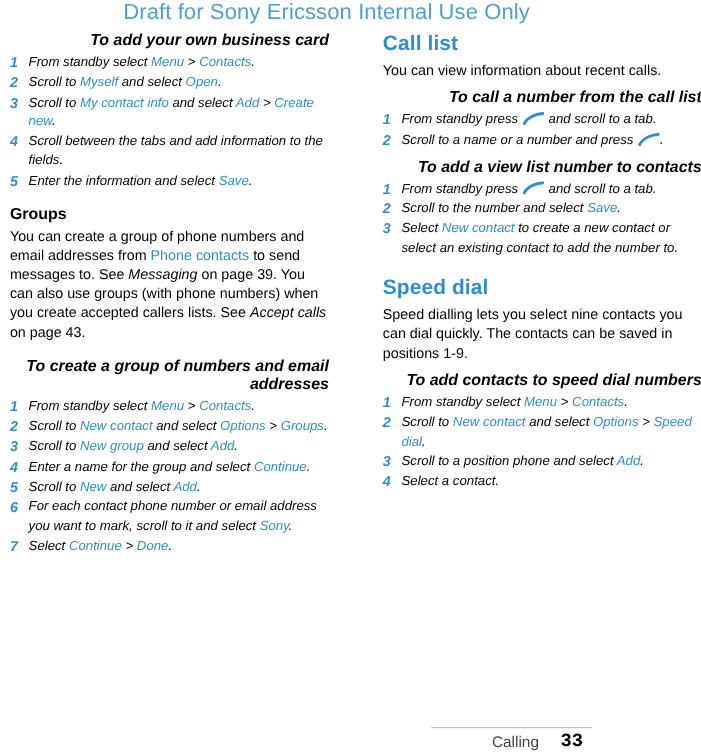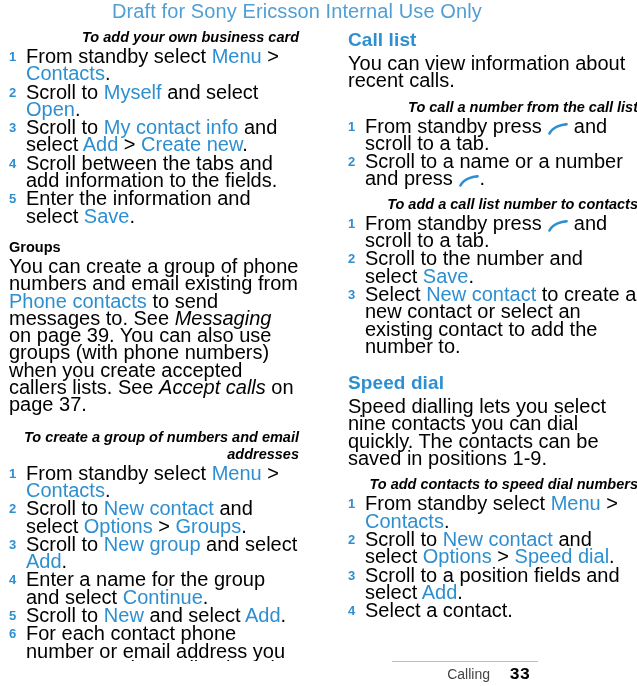--- a/index.html
+++ b/index.html
@@ -53,36 +53,37 @@
     line-height: 17px;
     text-align: right;
   }
   h3.plain {
     font-size: 14.5px;
     font-weight: bold;
     margin: 0 0 2px 0;
     line-height: 17px;
   }
   p.body {
-    font-size: 20px;
+    font-size: 13px;
     line-height: 17.3px;
     margin: 0 0 2px 0;
   }
   ol.steps {
     margin: 0;
     padding: 0;
     list-style: none;
     counter-reset: step;
   }
   ol.steps > li {
     position: relative;
     padding-left: 17px;
-    font-size: 20px;
+    font-size: 12px;
     line-height: 17.3px;
     margin-bottom: 1px;
+    font-style: italic;
   }
   ol.steps > li::before {
     counter-increment: step;
     content: counter(step);
     position: absolute;
     left: 0;
     top: 0;
     color: #2e8fd0;
     font-weight: bold;
     font-size: 13px;
@@ -158,33 +159,33 @@
         <li><span>Scroll to </span><span class="lk">Myself</span><span> and select </span><span class="lk">Open</span><span>.</span></li>
         <li><span>Scroll to </span><span class="lk">My contact info</span><span> and select </span><span class="lk">Add</span><span> &gt; </span><span class="lk">Create new</span><span>.</span></li>
         <li><span>Scroll between the tabs and add information to the fields.</span></li>
         <li><span>Enter the information and select </span><span class="lk">Save</span><span>.</span></li>
       </ol>
 
     <div class="gap-m"></div>
 
     <h3 class="plain">Groups</h3>
     <div>
-        <p class="body"><span>You can create a group of phone numbers and email existing from </span><span class="lk">Phone contacts</span><span> to send messages to. See </span><span class="it">Messaging</span><span> on page 39. You can also use groups (with phone numbers) when you create accepted callers lists. See </span><span class="it">Accept calls</span><span> on page 37.</span></p>
+        <p class="body"><span>You can create a group of phone numbers and email addresses from </span><span class="lk">Phone contacts</span><span> to send messages to. See </span><span class="it">Messaging</span><span> on page 39. You can also use groups (with phone numbers) when you create accepted callers lists. See </span><span class="it">Accept calls</span><span> on page 43.</span></p>
       </div>
 
     <div class="gap-m"></div>
 
     <h3 class="task">To create a group of numbers and email addresses</h3>
     <ol class="steps">
         <li><span>From standby select </span><span class="lk">Menu</span><span> &gt; </span><span class="lk">Contacts</span><span>.</span></li>
         <li><span>Scroll to </span><span class="lk">New contact</span><span> and select </span><span class="lk">Options</span><span> &gt; </span><span class="lk">Groups</span><span>.</span></li>
         <li><span>Scroll to </span><span class="lk">New group</span><span> and select </span><span class="lk">Add</span><span>.</span></li>
         <li><span>Enter a name for the group and select </span><span class="lk">Continue</span><span>.</span></li>
         <li><span>Scroll to </span><span class="lk">New</span><span> and select </span><span class="lk">Add</span><span>.</span></li>
-        <li><span>For each contact phone number or email address you want to mark, scroll to it and select </span><span class="lk">Draft</span><span>.</span></li>
+        <li><span>For each contact phone number or email address you want to mark, scroll to it and select </span><span class="lk">Sony</span><span>.</span></li>
         <li><span>Select </span><span class="lk">Continue</span><span> &gt; </span><span class="lk">Done</span><span>.</span></li>
       </ol>
 
   </div>
 
   <div class="col col-right">
 
     <h2 class="section">Call list</h2>
     <p class="body">You can view information about recent calls.</p>
 
@@ -197,42 +198,42 @@
               <path d="M18.2 0.8 L20.6 2.2 L18.3 3.9 Z" fill="#2e8fd0"></path>
             </svg></span><span> and scroll to a tab.</span></li>
         <li><span>Scroll to a name or a number and press </span><span class="phone-icon"><svg width="21" height="13" viewBox="0 0 21 13">
               <path d="M2.5 11.5 C6 4.5 15 2.5 19.5 2.2" stroke="#2e8fd0" stroke-width="2.6" fill="none" stroke-linecap="round"></path>
               <path d="M18.2 0.8 L20.6 2.2 L18.3 3.9 Z" fill="#2e8fd0"></path>
             </svg></span><span>.</span></li>
       </ol>
 
     <div class="gap-s"></div>
 
-    <h3 class="task">To add a call list number to contacts</h3>
+    <h3 class="task">To add a view list number to contacts</h3>
     <ol class="steps">
         <li><span>From standby press </span><span class="phone-icon"><svg width="21" height="13" viewBox="0 0 21 13">
               <path d="M2.5 11.5 C6 4.5 15 2.5 19.5 2.2" stroke="#2e8fd0" stroke-width="2.6" fill="none" stroke-linecap="round"></path>
               <path d="M18.2 0.8 L20.6 2.2 L18.3 3.9 Z" fill="#2e8fd0"></path>
             </svg></span><span> and scroll to a tab.</span></li>
         <li><span>Scroll to the number and select </span><span class="lk">Save</span><span>.</span></li>
         <li><span>Select </span><span class="lk">New contact</span><span> to create a new contact or select an existing contact to add the number to.</span></li>
       </ol>
 
     <div class="gap-l"></div>
 
     <h2 class="section">Speed dial</h2>
     <p class="body">Speed dialling lets you select nine contacts you can dial quickly. The contacts can be saved in positions 1-9.</p>
 
     <div class="gap-s"></div>
 
     <h3 class="task">To add contacts to speed dial numbers</h3>
     <ol class="steps">
         <li><span>From standby select </span><span class="lk">Menu</span><span> &gt; </span><span class="lk">Contacts</span><span>.</span></li>
         <li><span>Scroll to </span><span class="lk">New contact</span><span> and select </span><span class="lk">Options</span><span> &gt; </span><span class="lk">Speed dial</span><span>.</span></li>
-        <li><span>Scroll to a position fields and select </span><span class="lk">Add</span><span>.</span></li>
+        <li><span>Scroll to a position phone and select </span><span class="lk">Add</span><span>.</span></li>
         <li><span>Select a contact.</span></li>
       </ol>
 
   </div>
 
   <div class="footer">
     <div class="footer-bar"></div>
     <div class="footer-rule"></div>
     <div class="footer-label">Calling</div>
     <div class="footer-page">33</div>

